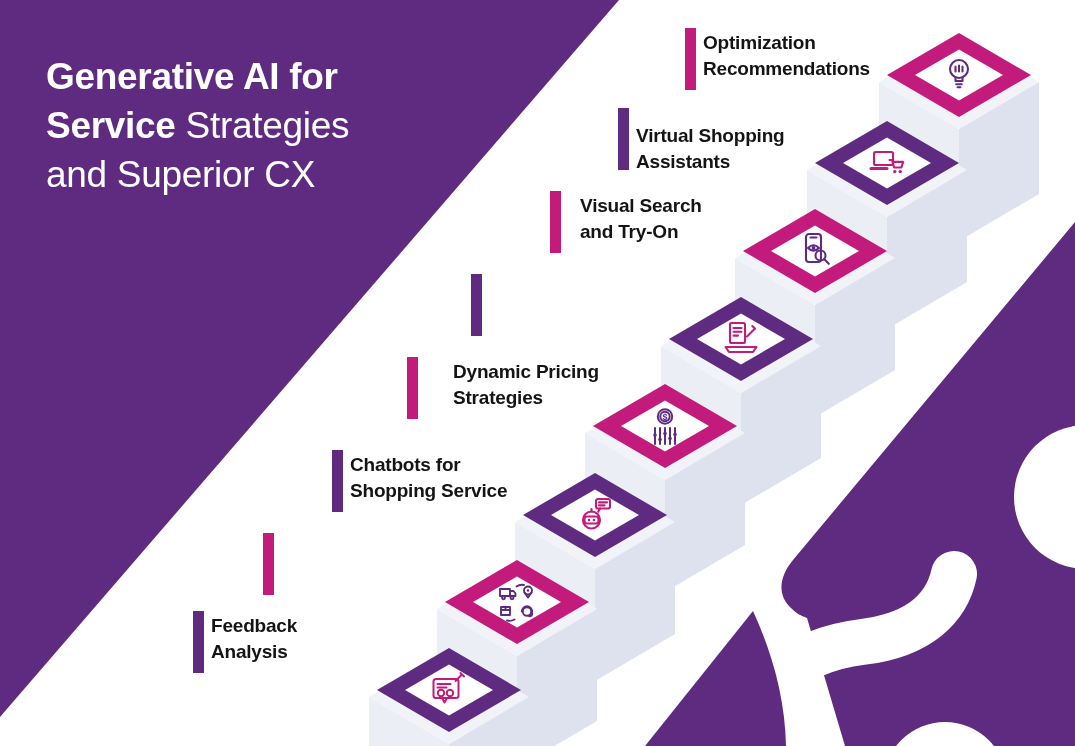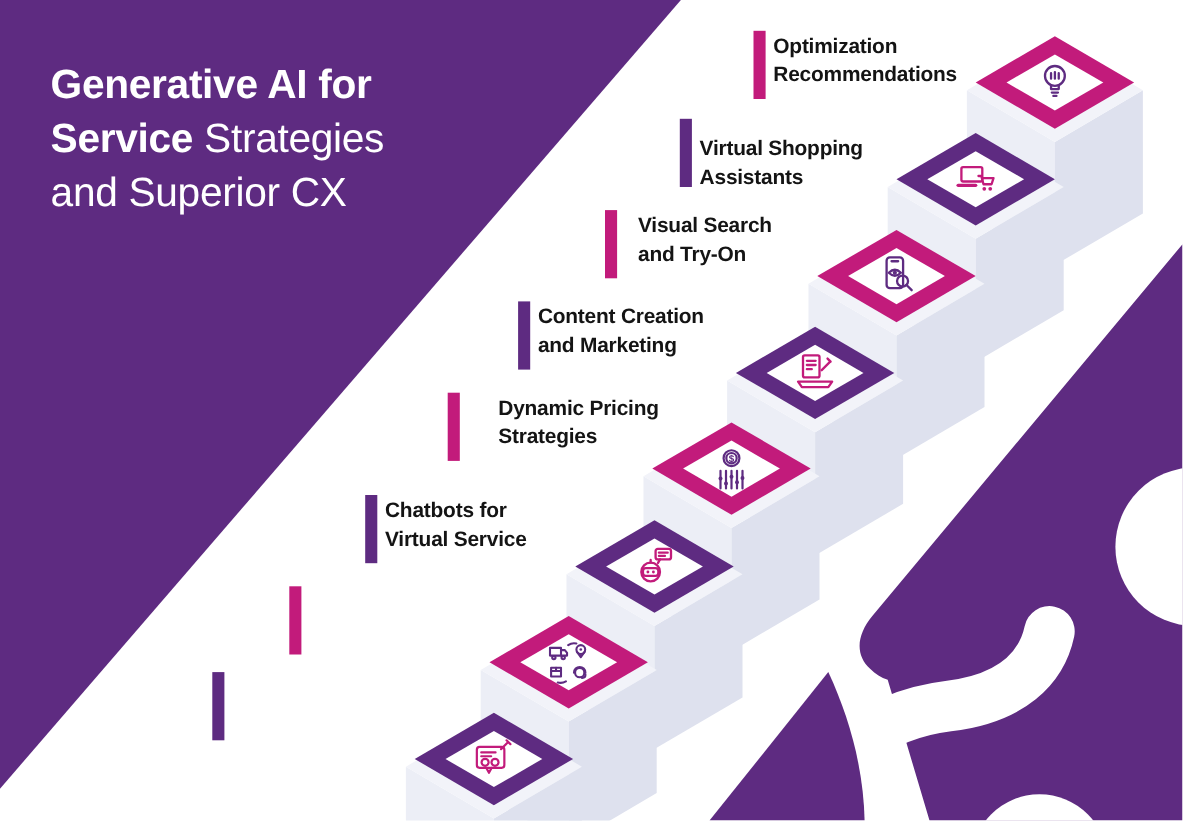--- a/index.html
+++ b/index.html
@@ -157,34 +157,34 @@
   </g>
 </svg>
 
 <div class="title">
   <div class="ln b">Generative AI for</div>
   <div class="ln"><span class="b">Service</span><span> Strategies</span></div>
   <div class="ln">and Superior CX</div>
 </div>
 
 <span class="label-bar" style="left: 193px; top: 611px; background: rgb(94, 43, 129);"></span>
+<div class="label-text" style="left:211px;top:613px;">Feedback
+Analysis</div>
 
 <span class="label-bar" style="left: 263px; top: 533px; background: rgb(194, 27, 123);"></span>
 
 <span class="label-bar" style="left: 332px; top: 450px; background: rgb(94, 43, 129);"></span>
 <div class="label-text" style="left:350px;top:452px;">Chatbots for
-Virtual Service</div>
+Shopping Service</div>
 
 <span class="label-bar" style="left: 407px; top: 357px; background: rgb(194, 27, 123);"></span>
 <div class="label-text" style="left:425px;top:359px;margin-left:28px;">Dynamic Pricing
 Strategies</div>
 
 <span class="label-bar" style="left: 471px; top: 274px; background: rgb(94, 43, 129);"></span>
-<div class="label-text" style="left:489px;top:276px;">Content Creation
-and Marketing</div>
 
 <span class="label-bar" style="left: 550px; top: 191px; background: rgb(194, 27, 123);"></span>
 <div class="label-text" style="left:568px;top:193px;margin-left:12px;">Visual Search
 and Try-On</div>
 
 <span class="label-bar" style="left: 618px; top: 108px; background: rgb(94, 43, 129);"></span>
 <div class="label-text" style="left:636px;top:110px;margin-top:13px;">Virtual Shopping
 Assistants</div>
 
 <span class="label-bar" style="left: 685px; top: 28px; background: rgb(194, 27, 123);"></span>

